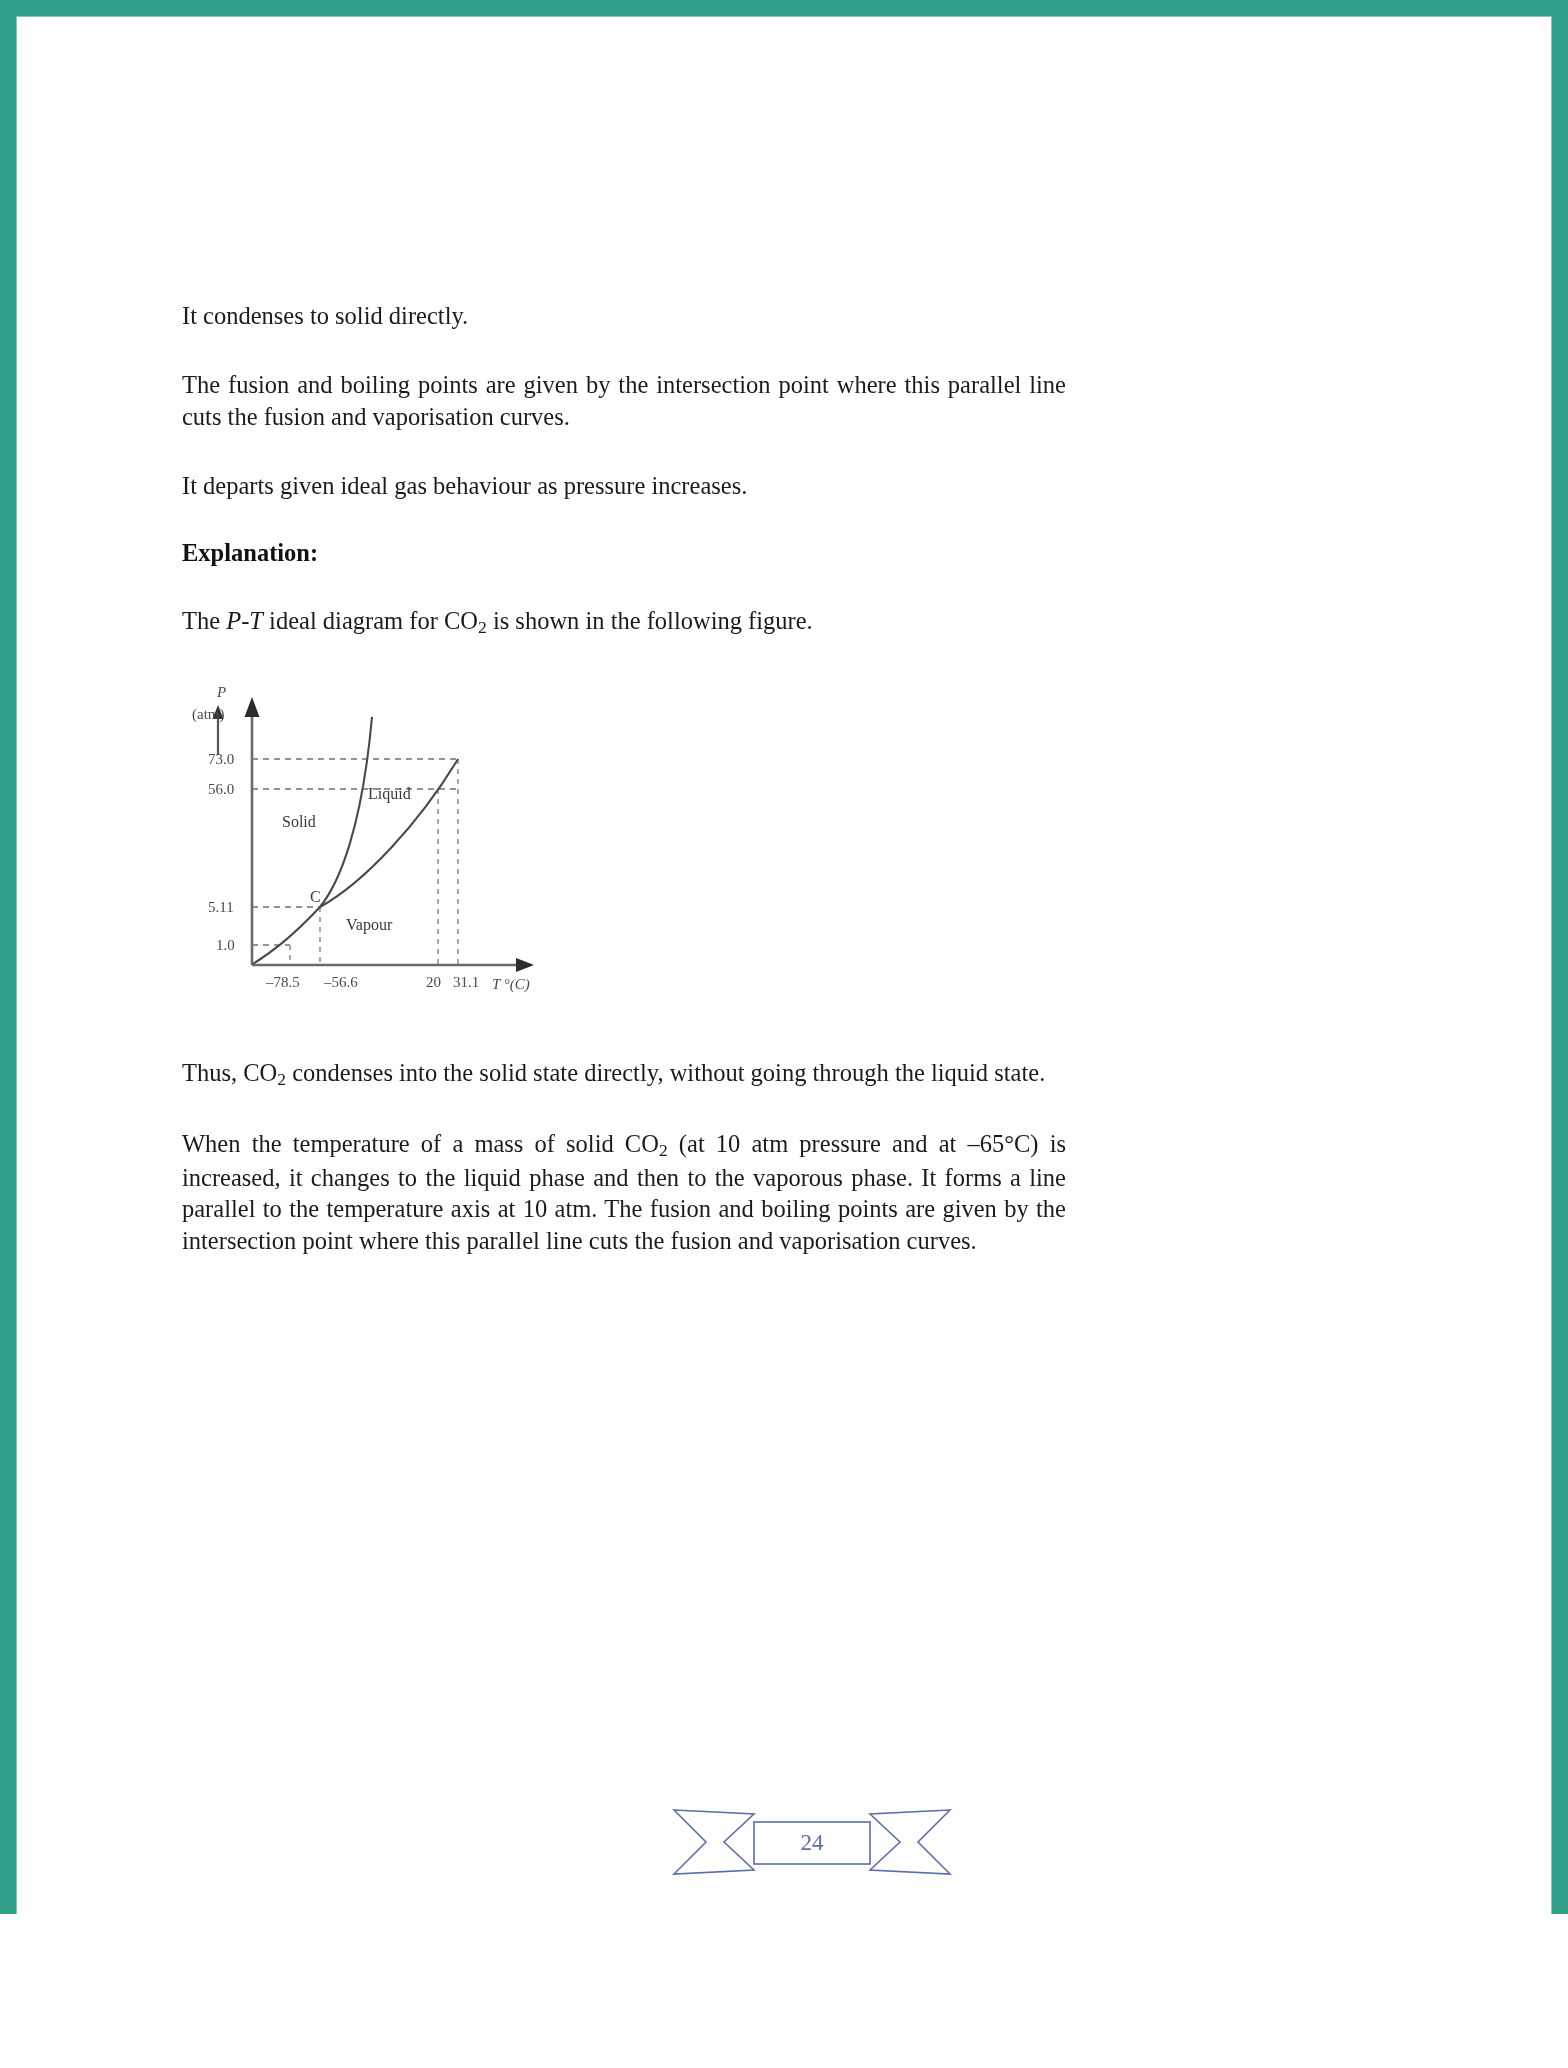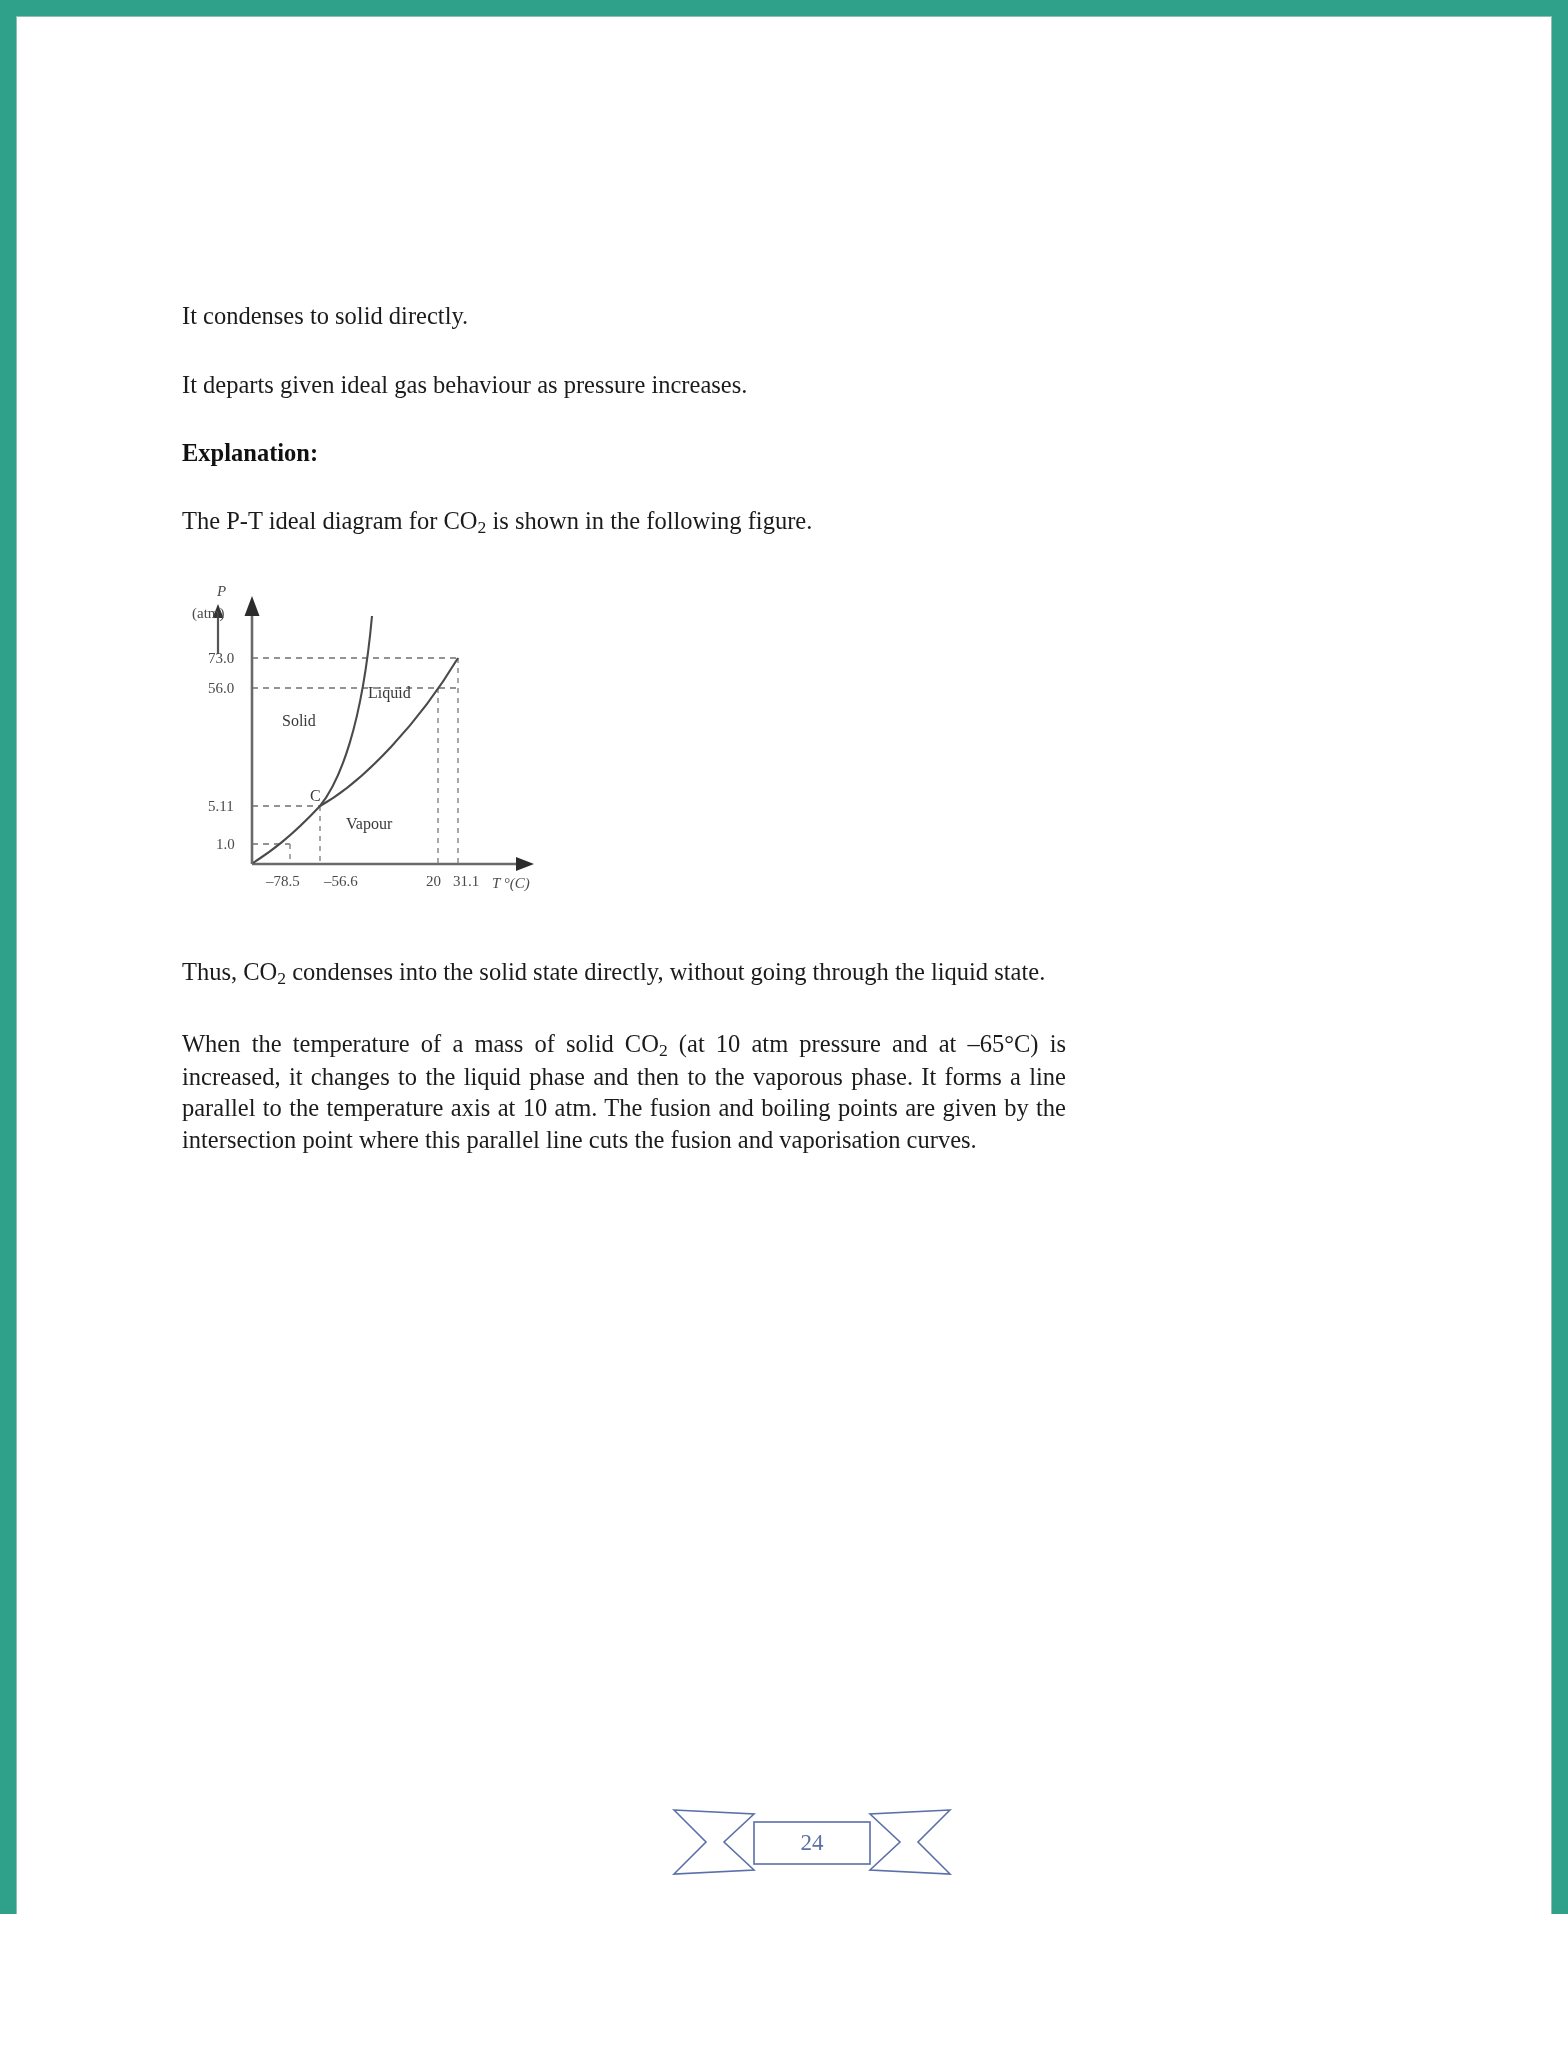--- a/index.html
+++ b/index.html
@@ -48,21 +48,21 @@
     text-align: justify;
     text-justify: inter-word;
   }
   p.para.nojust { text-align: left; }
   .bold-head {
     font-weight: bold;
     font-size: 24.5px;
     margin: 8px 0 38px 0;
     color: #111111;
   }
-  .ital { }
+  .ital { font-style: italic; }
   sub {
     font-size: 0.72em;
     vertical-align: -0.22em;
   }
   
   .figure-wrap {
     position: relative;
     width: 400px;
     height: 350px;
     margin: 2px 0 30px 8px;
@@ -95,20 +95,21 @@
 <body>
 
 <div class="page">
   <div class="frame-outer"></div>
   <div class="frame-inner"></div>
 
   <div class="content">
 
     <p class="para nojust">It condenses to solid directly.</p>
 
+    <p class="para">The fusion and boiling points are given by the intersection point where this parallel line cuts the fusion and vaporisation curves.</p>
 
     <p class="para nojust">It departs given ideal gas behaviour as pressure increases.</p>
 
     <div class="bold-head">Explanation:</div>
 
     <p class="para nojust"><span>The </span><span class="ital">P-T</span><span> ideal diagram for CO</span><sub>2</sub><span> is shown in the following figure.</span></p>
 
     <div class="figure-wrap">
       <svg width="400" height="350" viewBox="0 0 400 350" xmlns="http://www.w3.org/2000/svg">
 

